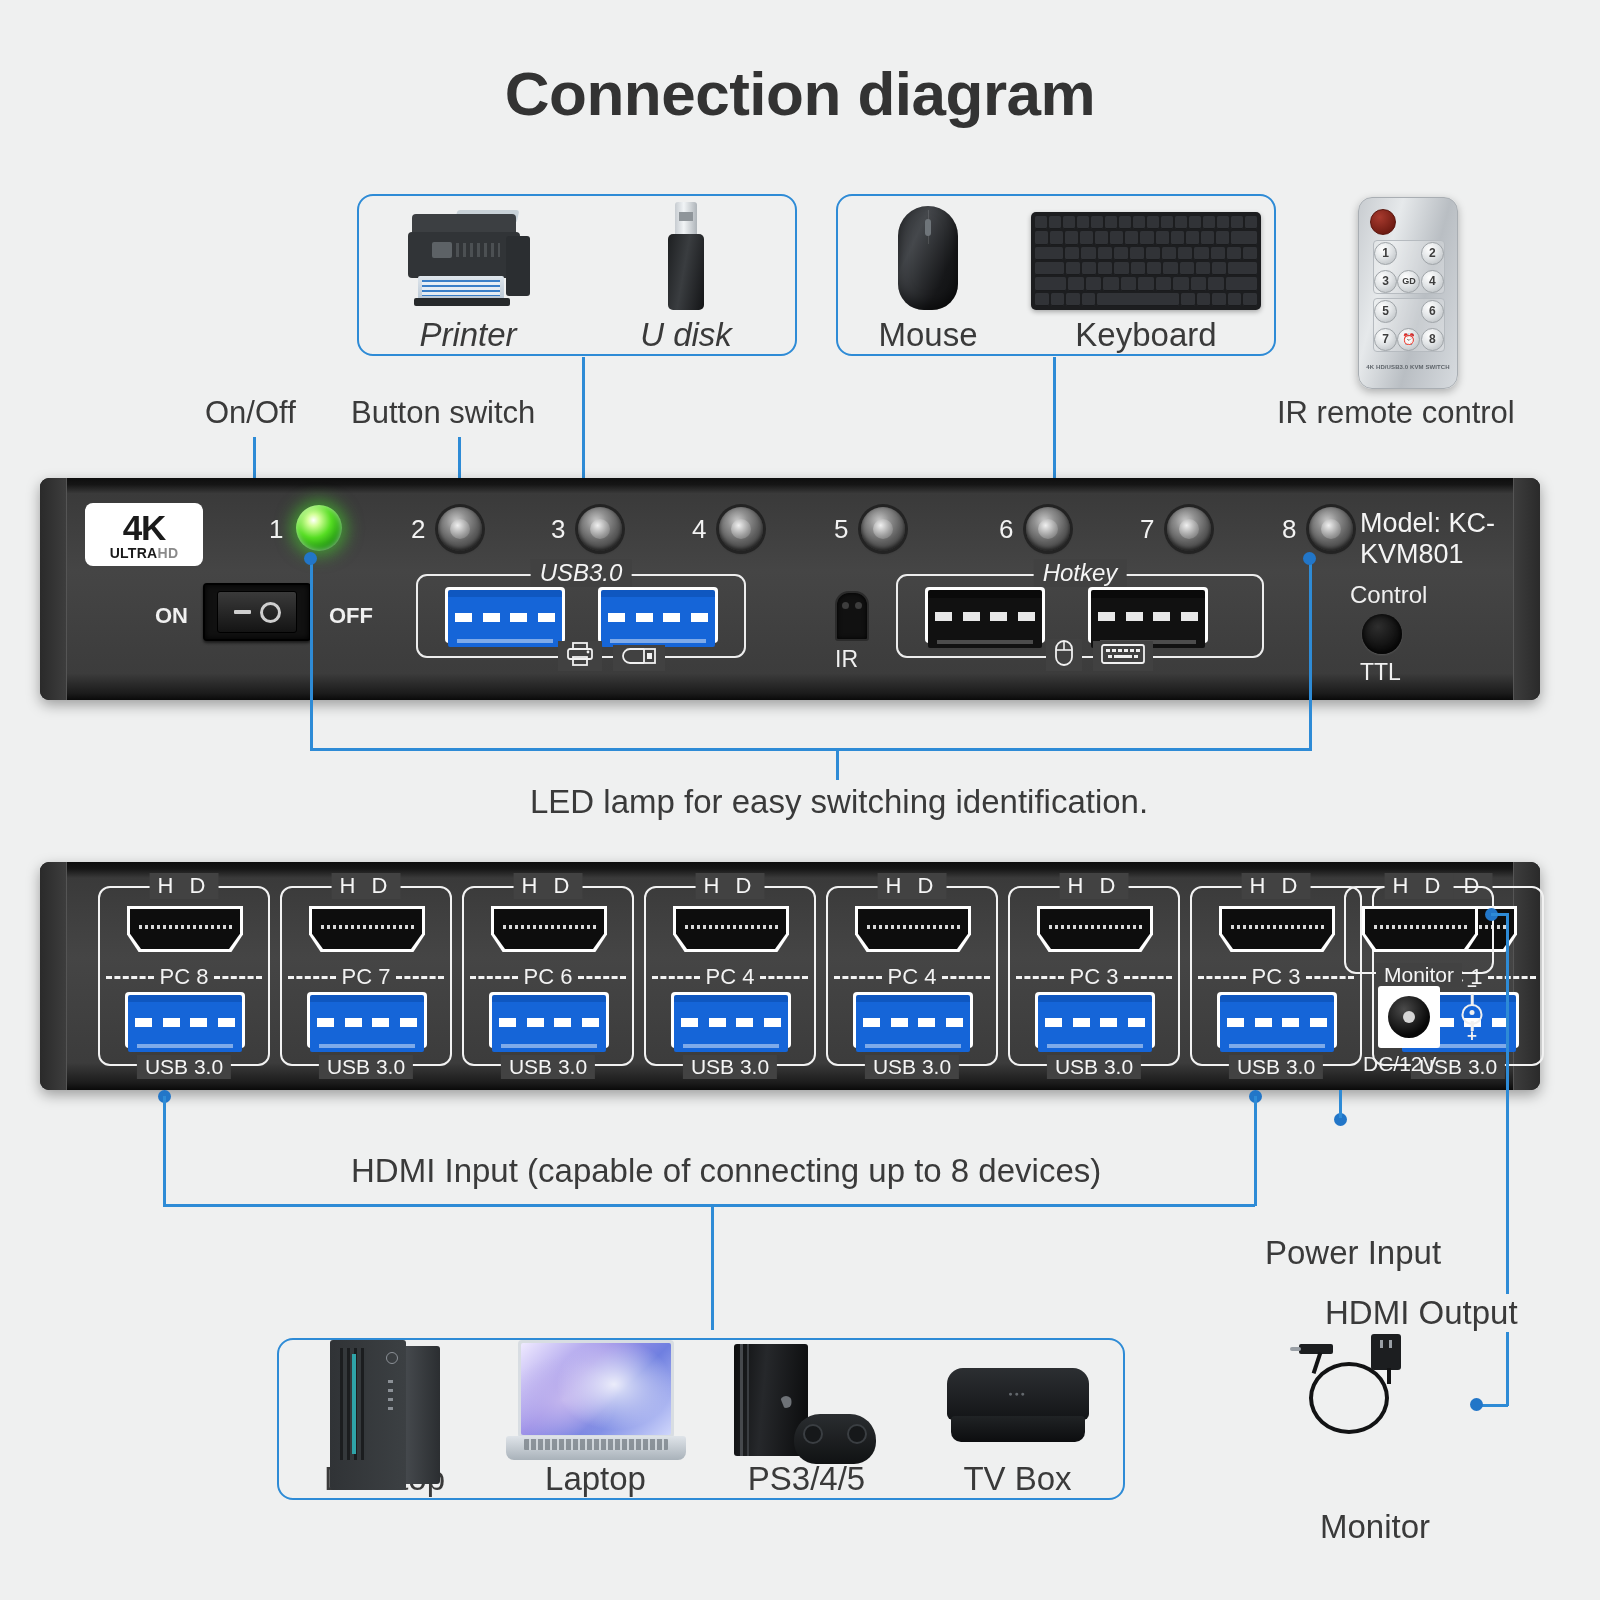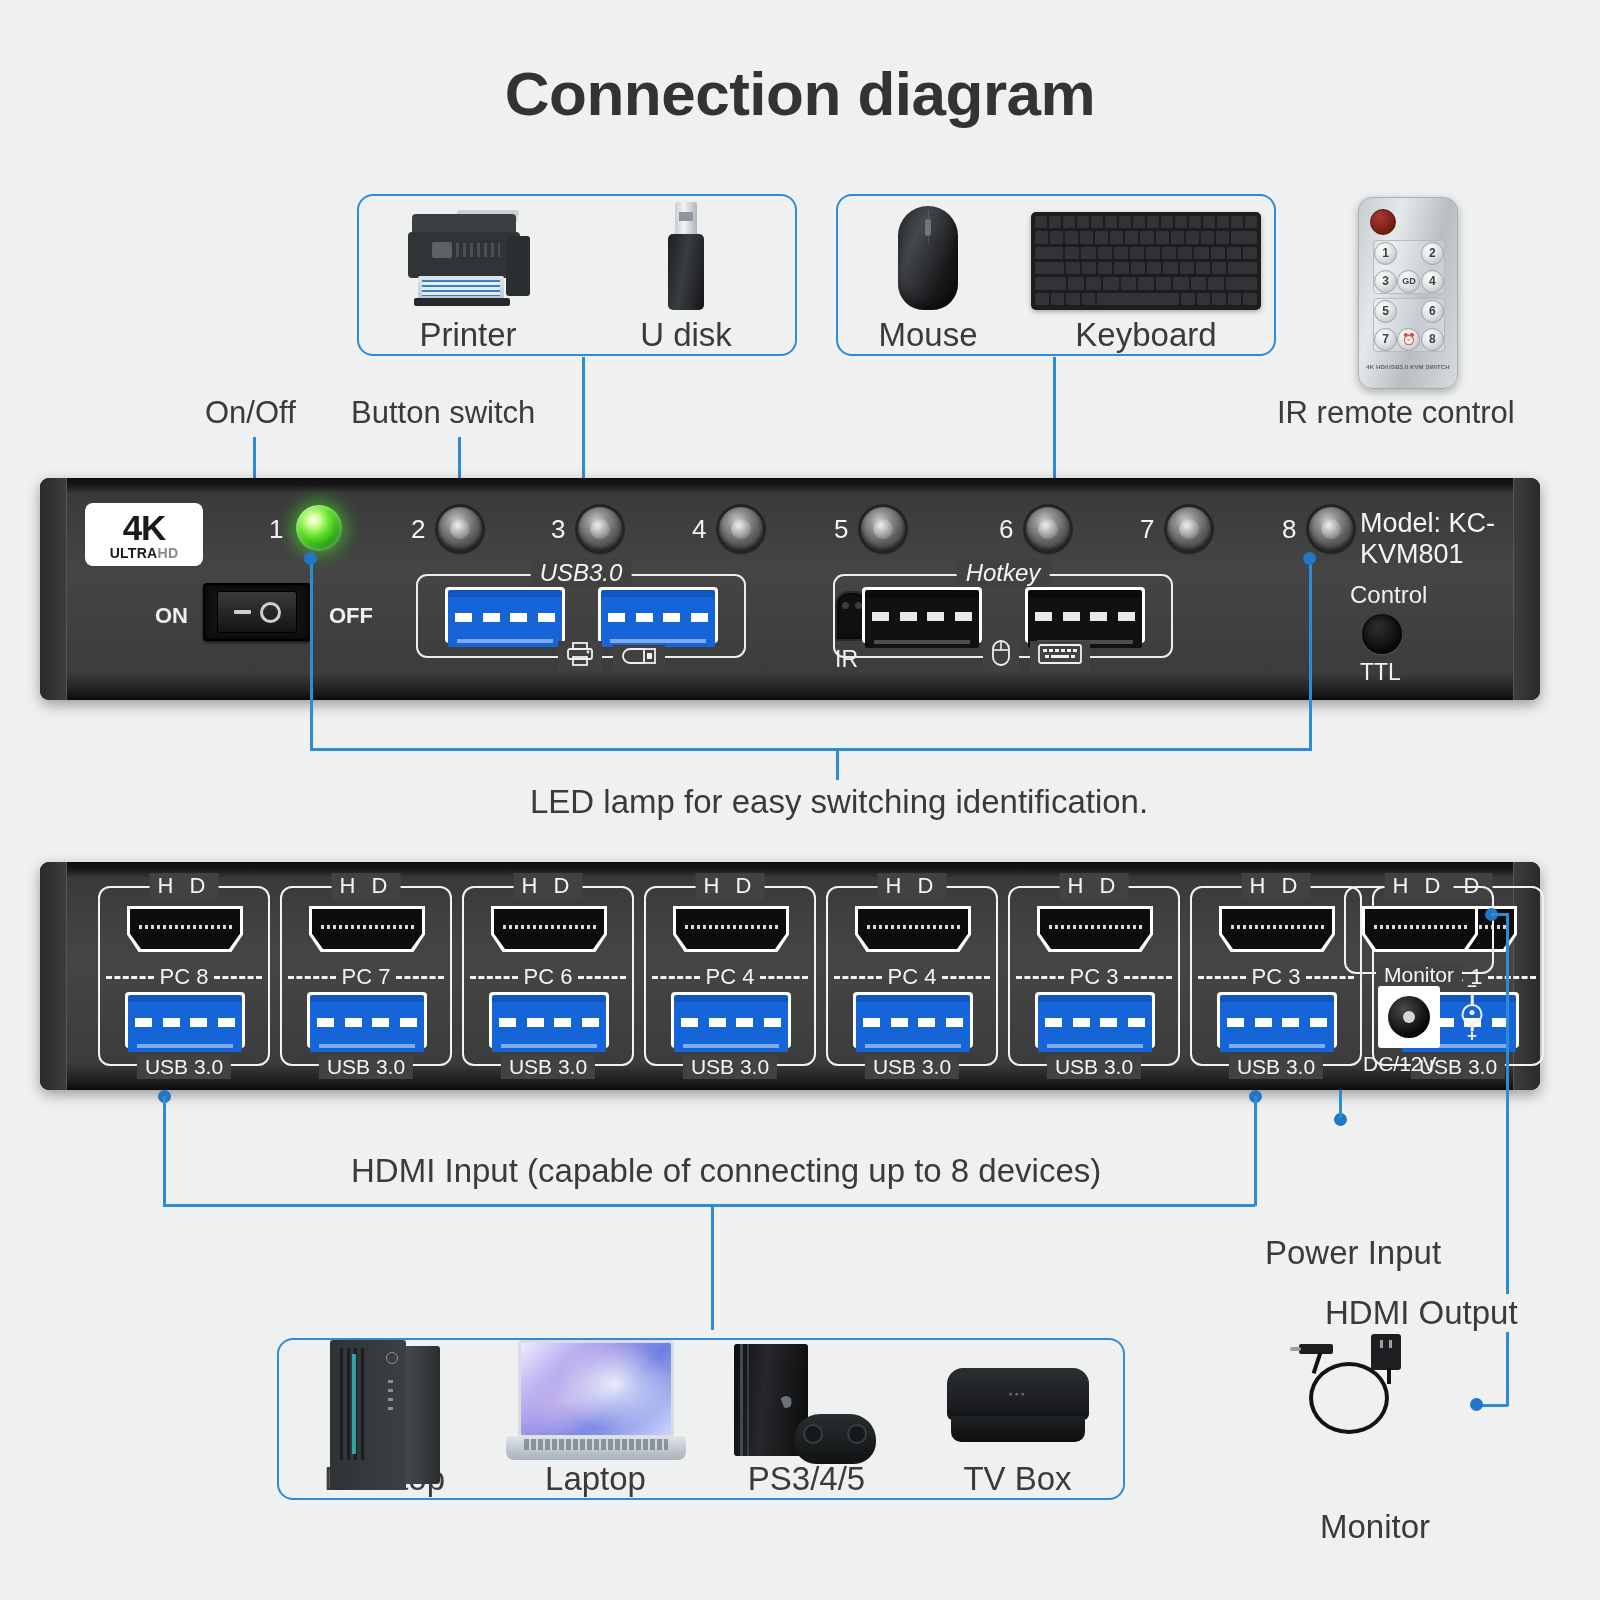--- a/index.html
+++ b/index.html
@@ -338,21 +338,21 @@
   .pol-sign{position:absolute;left:50%;transform:translateX(-50%);font-size:17px;font-weight:700;}
 
   
   .glyph{color:#f0f0f0;}
 </style>
 </head>
 <body>
 
 <div class="abs" id="page-title">Connection diagram</div>
 
-<div class="abs devbox" id="box-usb-devices" style="left:357px;top:194px;width:440px;height:162px;">
+<div class="abs devbox" id="box-usb-devices" style="left:357px;top:194px;width:440px;height:162px;font-style:italic;">
   <div style="display:flex;height:100%;">
     <div class="dev-cell" style="flex:1;padding-bottom:10px;">
       <div class="printer">
         <div class="pr-lid2"></div>
           <div class="pr-lid"></div>
           <div class="pr-body"></div>
         <div class="pr-screen"></div>
           <div class="pr-keys"></div>
           <div class="pr-tank"></div>
         <div class="pr-tray"></div>
@@ -588,21 +588,21 @@
           <path d="M24 4 H10 a7 7 0 0 0 0 14 H24" fill="none" stroke="#f0f0f0" stroke-width="1.8"></path>
           <rect x="24" y="4" width="11" height="14" fill="none" stroke="#f0f0f0" stroke-width="1.8"></rect>
           <rect x="27" y="8" width="5" height="6" fill="#f0f0f0"></rect>
         </svg>
     </div>
   </div>
 
   <div class="abs ir-recv" style="left:795px;top:113px;"></div>
   <div class="abs" style="left:795px;top:168px;color:#f0f0f0;font-size:23px;">IR</div>
 
-  <div class="bracket" style="left:793px;top:96px;width:340px;height:84px;">
+  <div class="bracket" style="left:856px;top:96px;width:368px;height:84px;">
     <div class="bracket-label">Hotkey</div>
     <div class="abs usb2" style="left:27px;top:11px;">
       <div class="inner">
           <div class="tongue">
             <i></i>
             <i></i>
             <i></i>
             <i></i>
           </div>
           <div class="lowbar"></div>

